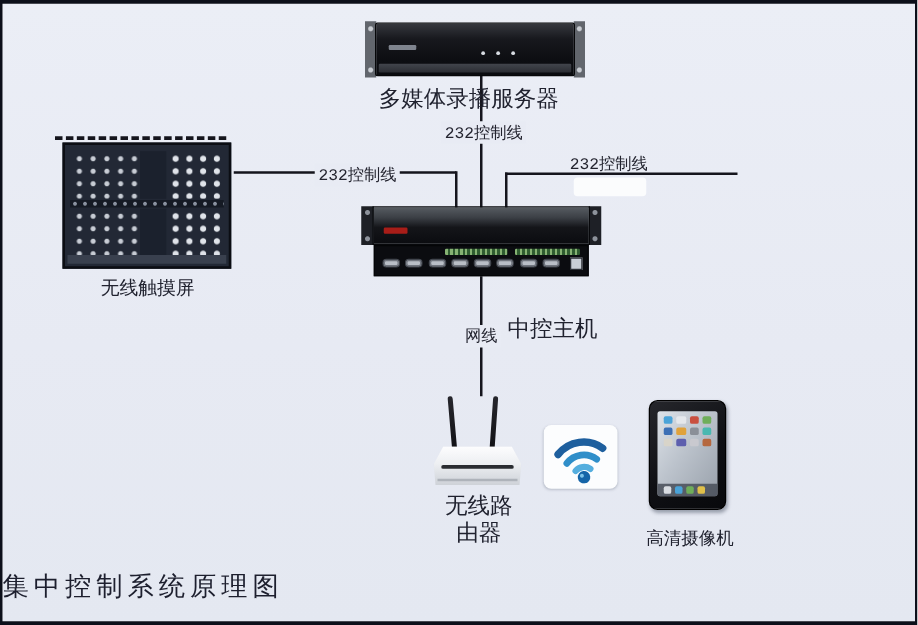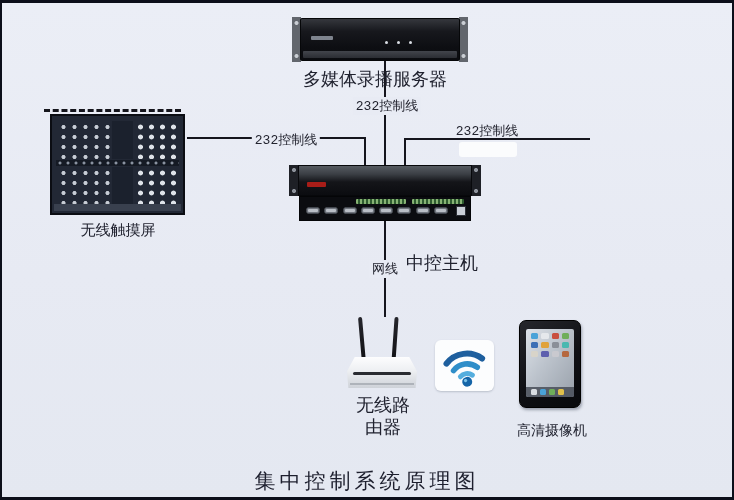--- a/index.html
+++ b/index.html
@@ -129,21 +129,21 @@
   .ipad-dock i:nth-child(1){background:#d9dde2;} .ipad-dock i:nth-child(2){background:#4aa3d8;}
   .ipad-dock i:nth-child(3){background:#6fae5a;} .ipad-dock i:nth-child(4){background:#e0c04a;}
 
   
   .server-lbl { left:373px; top:64px; font-size:18px; }
   .matrix-lbl { left:116px; top:218px; font-size:15px; }
   .host-lbl   { left:404px; top:230px; font-size:18px;margin-top:18px; }
   .camera-lbl { left:636px; top:217px; font-size:16px; }
   .router-lbl { left:381px; top:392px; font-size:18px; line-height:22px; text-align:center; }
   .touch-lbl  { left:550px; top:419px; font-size:14px; }
-  .page-title { position:absolute; left:0; right:0; top:464px; text-align:center;
+  .page-title { position:absolute; left:0; right:0; top:452px; text-align:left;
     font-size:21px; letter-spacing:4px; color:#1d1f2e; }
 </style>
 </head>
 <body>
 
 <div class="stage">
 
   <div class="vline" style="left:382px; top:57px; height:106px;"></div>
   <div class="hline" style="left:185px; top:134px; width:178px;"></div>
   <div class="vline" style="left:362px; top:134px; height:29px;"></div>

